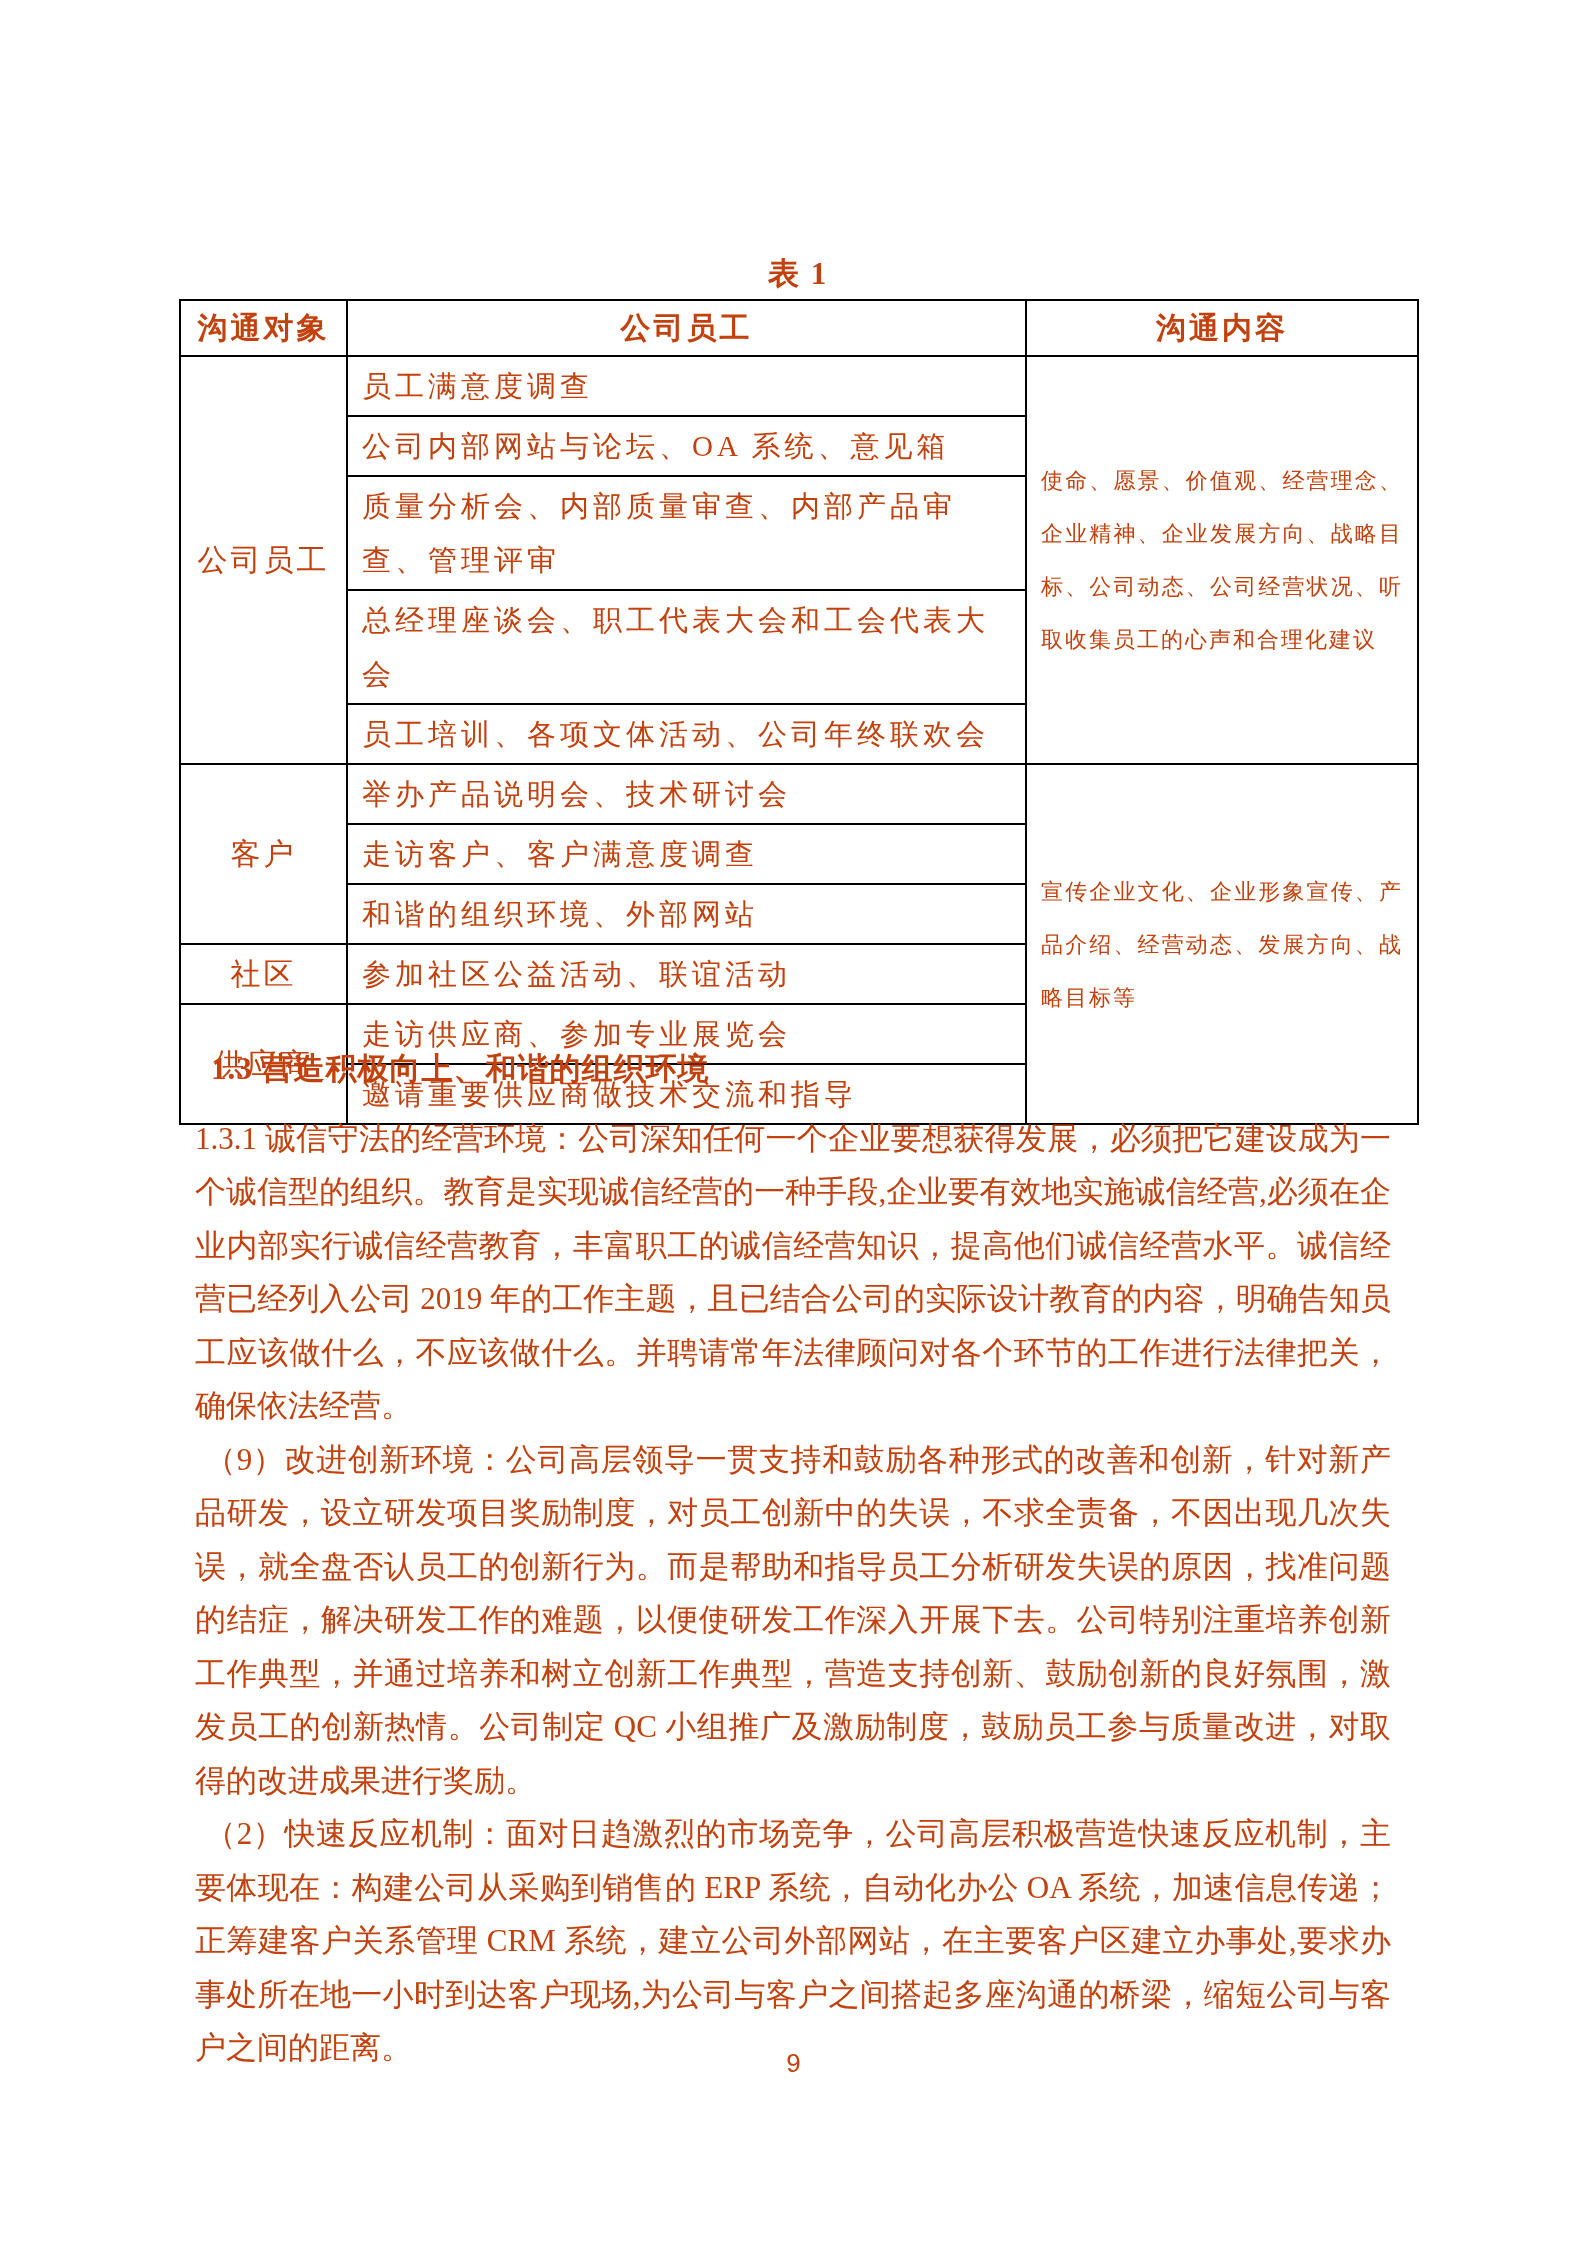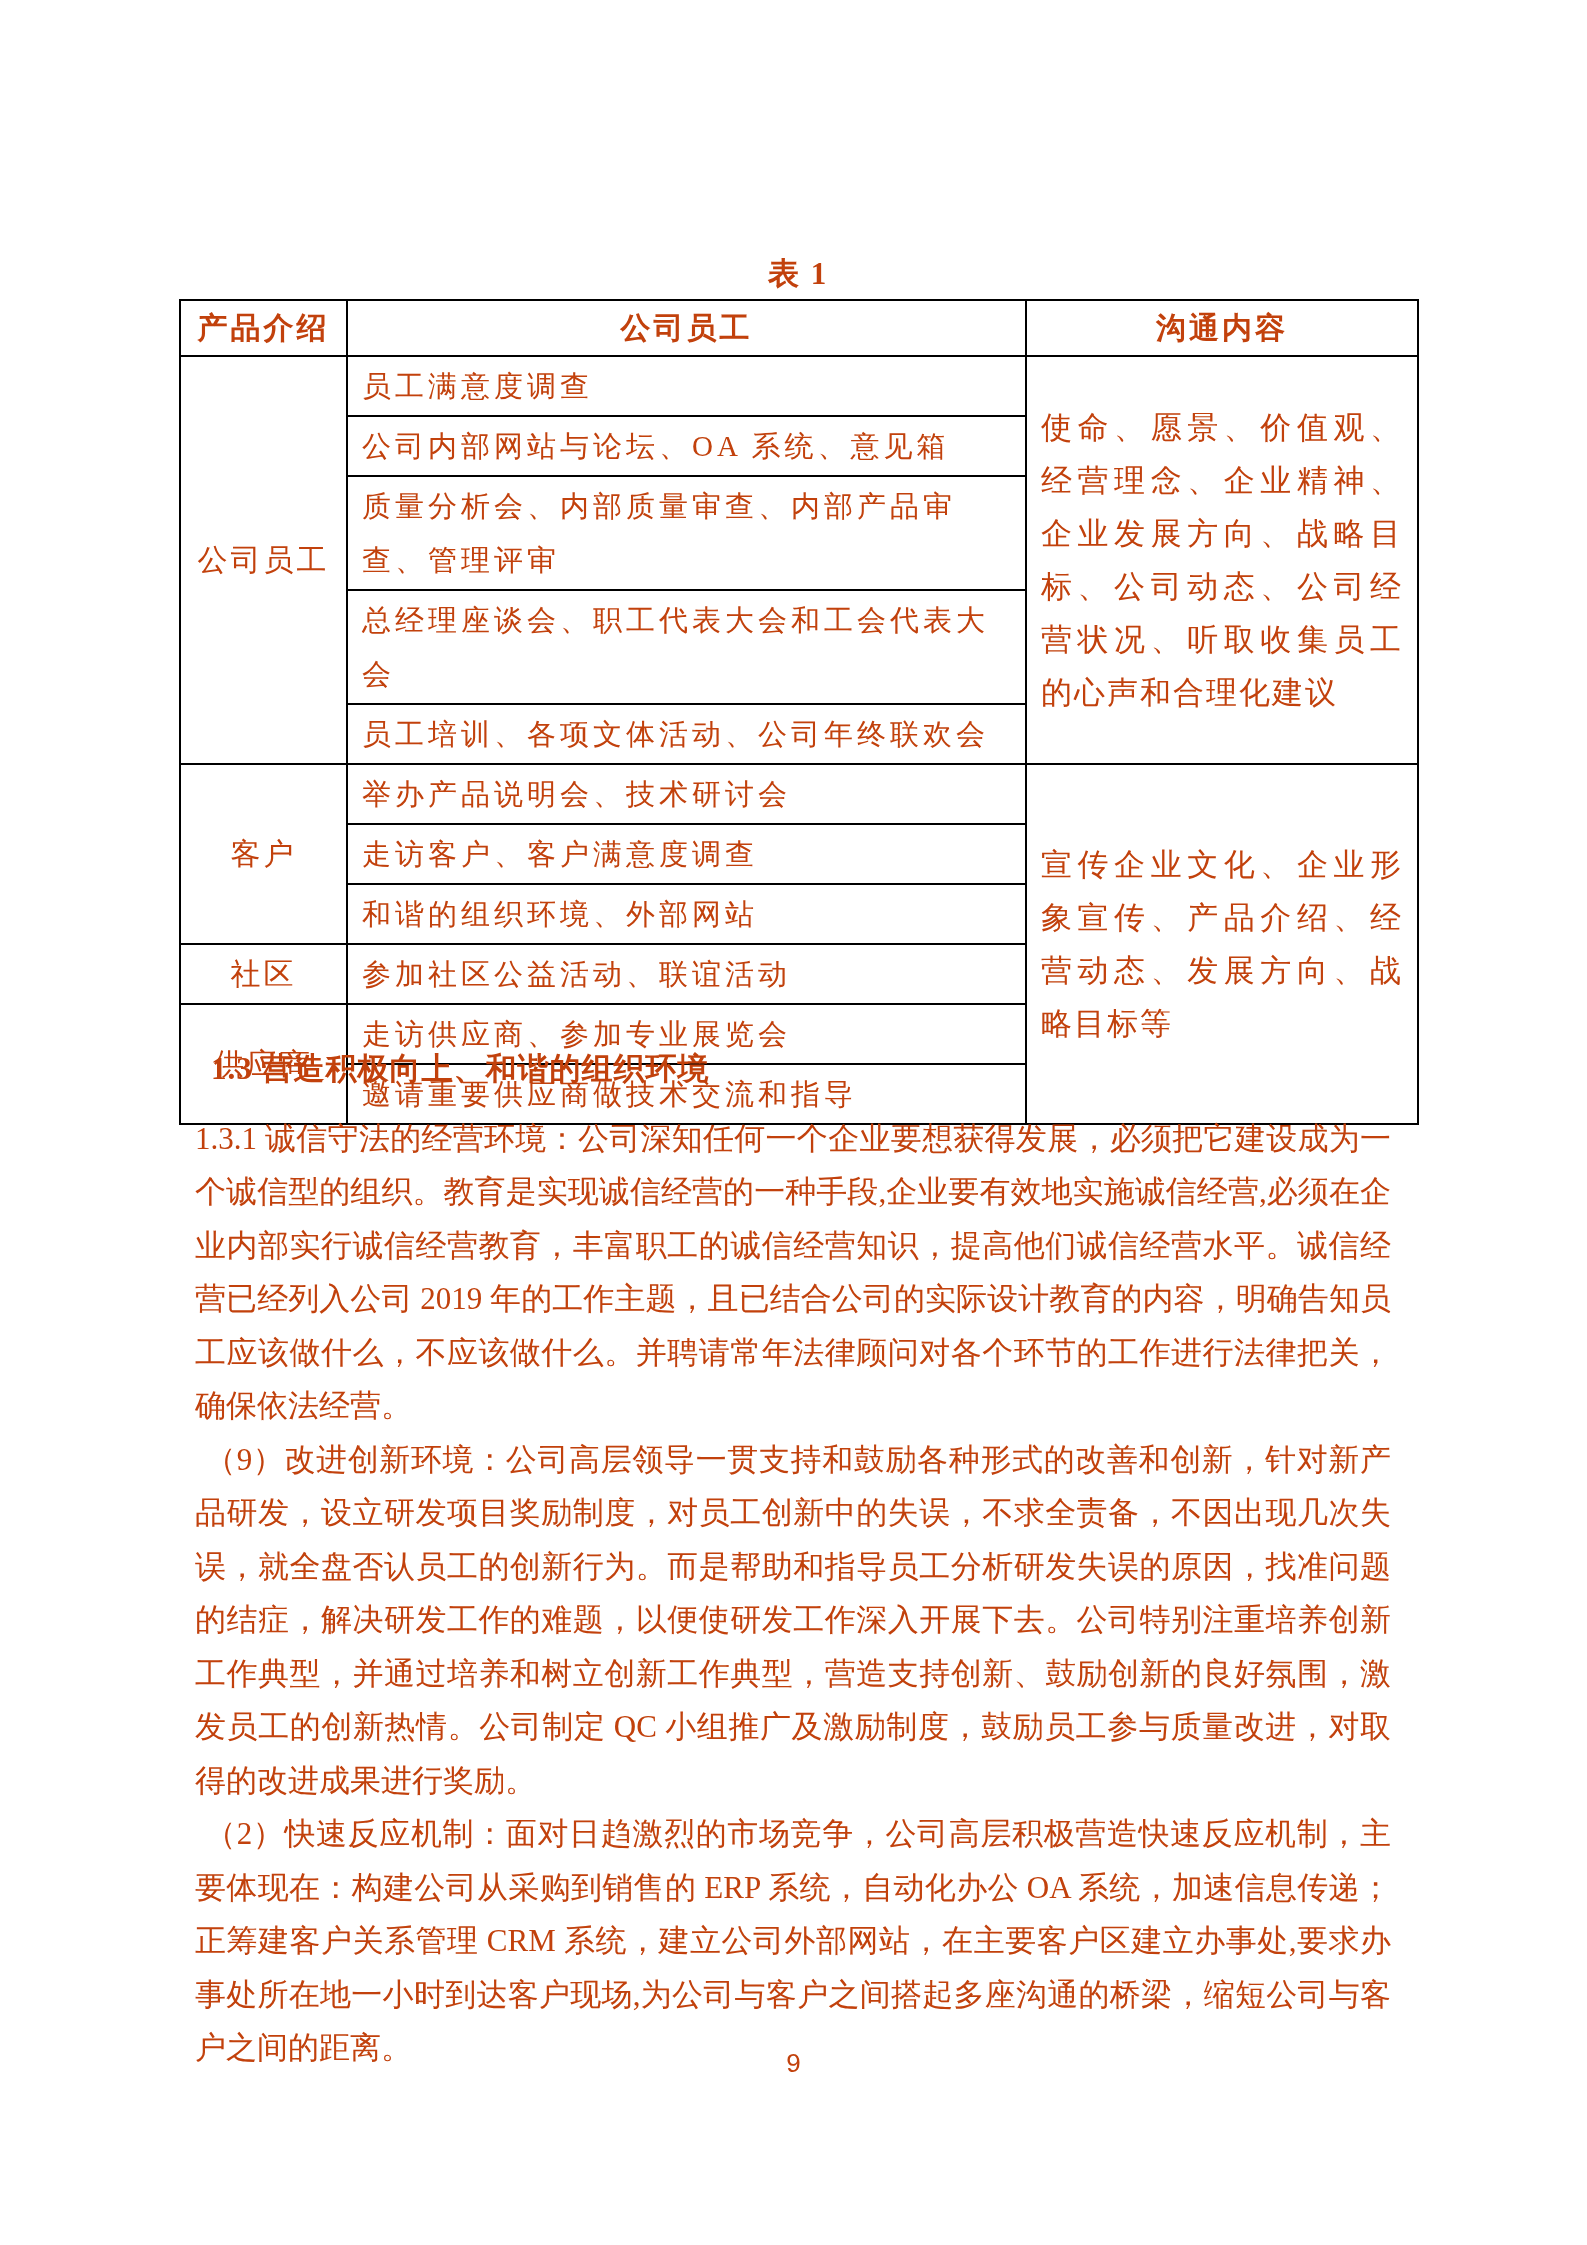--- a/index.html
+++ b/index.html
@@ -45,21 +45,21 @@
   }
   td.method{
     font-size:29px;
     text-align:left;vertical-align:middle;
     letter-spacing:4px;
     padding:2px 12px 2px 14px;
     line-height:54px;
     border-radius:9px;
   }
   td.content{
-    font-size:31px;
+    font-size:22px;
     vertical-align:middle;
     text-align:justify;
     text-justify:inter-character;
     letter-spacing:2px;
     line-height:53px;
     padding:12px 14px;
   }
   .h56{height:56px}.h53{height:53px}.h55{height:55px}.h110{height:110px}.h54{height:54px}
   .body-text{
     position:absolute;
@@ -97,21 +97,21 @@
   <div class="table-title">表 1</div>
 
   <table class="comm">
     <colgroup>
       <col style="width:167px">
       <col style="width:679px">
       <col style="width:392px">
     </colgroup>
     <tbody>
         <tr class="h56">
-      <th class="hdr">产品介绍</th>
+      <th class="hdr">沟通对象</th>
       <th class="hdr">公司员工</th>
       <th class="hdr">沟通内容</th>
     </tr>
     <tr class="h53">
       <td class="obj" rowspan="5">公司员工</td>
       <td class="method">员工满意度调查</td>
       <td class="content" rowspan="5">使命、愿景、价值观、经营理念、企业精神、企业发展方向、战略目标、公司动态、公司经营状况、听取收集员工的心声和合理化建议</td>
     </tr>
     <tr class="h55">
       <td class="method">公司内部网站与论坛、OA 系统、意见箱</td>

